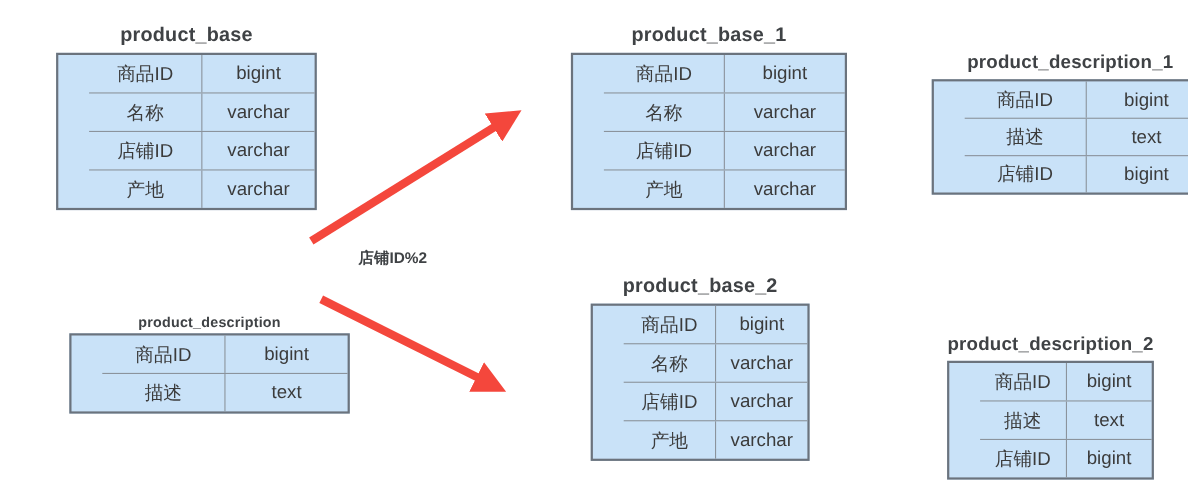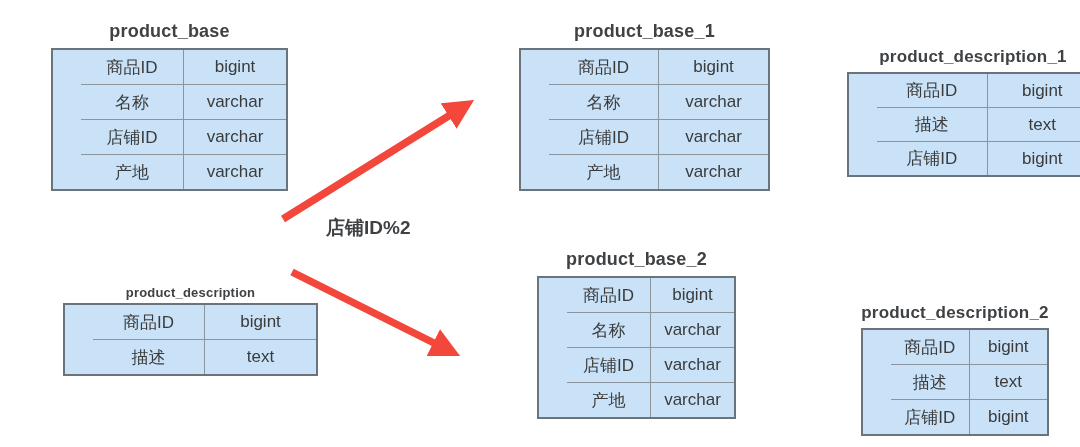--- a/index.html
+++ b/index.html
@@ -33,22 +33,22 @@
   .row + .row{border-top:1px solid var(--inner-line);text-align:right;}
   .cell{
     flex:1 1 50%;display:flex;align-items:center;justify-content:center;
     font-size:17px;color:var(--text);
   }
   .cell.left{border-right:1px solid var(--inner-line);}
   .overlay{position:absolute;left:0;top:0;pointer-events:none;}
   .overlay line{stroke:var(--arrow);stroke-width:7.5;}
   .overlay .ah{fill:var(--arrow);}
   .shard-label{
-    position:absolute;left:326px;top:215px;
-    font-size:19px;font-weight:bold;color:var(--title);white-space:nowrap;
+    position:absolute;left:326px;top:226px;
+    font-size:14px;font-weight:bold;color:var(--title);white-space:nowrap;
   }
 </style>
 </head>
 <body>
 
 <div class="canvas">
 
   <svg class="overlay" width="1080" height="447" viewBox="0 0 1080 447">
     <defs>
       <marker id="ah" viewBox="0 0 4 4" markerWidth="4" markerHeight="4" refX="1" refY="2" orient="auto">

